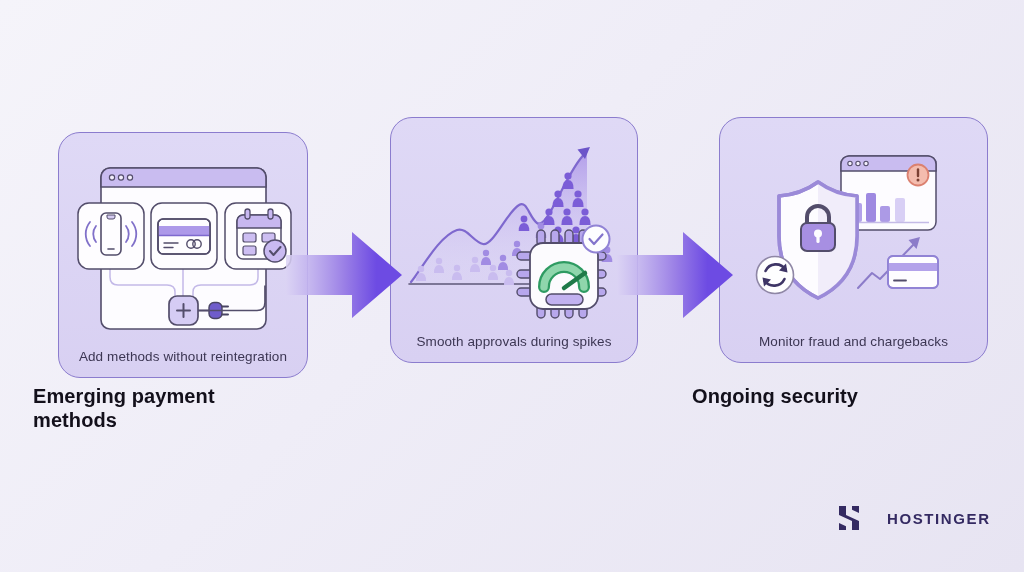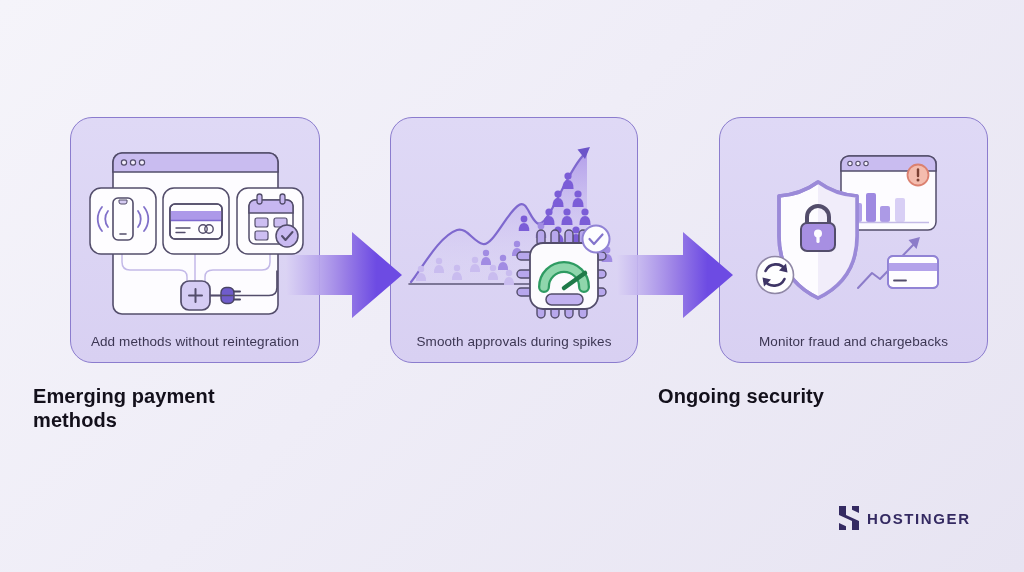--- a/index.html
+++ b/index.html
@@ -31,33 +31,33 @@
     position:absolute;
     width:300px;
     font-size:20px;
     font-weight:700;
     line-height:24px;
     color:#13101B;
     letter-spacing:.1px;
   }
   .logo{
     position:absolute;left:836px;top:505px;
-    display:flex;align-items:center;gap:5px;
+    display:flex;align-items:center;gap:25px;
   }
   .logo-text{
     font-size:15px;font-weight:700;
     letter-spacing:1.6px;color:#342A62;
   }
 </style>
 </head>
 <body>
 
 <div class="stage">
 
-  <div class="panel" style="left:58px;top:117px;margin-left:12px;">
+  <div class="panel" style="left:58px;top:132px;">
     <svg width="250" height="246" viewBox="0 0 250 246">
 
       <g>
         <rect x="42" y="35" width="165" height="161" rx="9" fill="#FDFCFF" stroke="#534D6B" stroke-width="1.6"></rect>
         <path d="M51 35 h147 a9 9 0 0 1 9 9 v10 H42 v-10 a9 9 0 0 1 9 -9 Z" fill="#C9BCF0" stroke="#534D6B" stroke-width="1.6"></path>
         <circle cx="53" cy="44.5" r="2.6" fill="#F2EEFB" stroke="#534D6B" stroke-width="1.2"></circle>
         <circle cx="62" cy="44.5" r="2.6" fill="#F2EEFB" stroke="#534D6B" stroke-width="1.2"></circle>
         <circle cx="71" cy="44.5" r="2.6" fill="#F2EEFB" stroke="#534D6B" stroke-width="1.2"></circle>
       </g>
 
@@ -291,21 +291,21 @@
     </defs>
     <polygon points="0,23 66,23 66,0 116,43 66,86 66,63 0,63" fill="url(#ag2)"></polygon>
   </svg>
 
   <div class="heading" style="left:33px;top:384px;">
     <span style="display:block">Emerging payment</span>
     <span style="display:block">methods</span>
   </div>
   <div class="heading" style="left:364px;top:384px;">
   </div>
-  <div class="heading" style="left:658px;top:384px;">
+  <div class="heading" style="left:692px;top:384px;">
     <span style="display:block">Ongoing security</span>
   </div>
 
   <div class="logo">
     <svg width="26" height="26" viewBox="0 0 26 26">
       <g fill="#342A62">
         <path d="M3 1 h7 v9 l13 6 v9 h-7 v-9 L3 10 Z"></path>
         <path d="M16 1 h7 v7 l-7 -3.2 Z"></path>
         <path d="M3 18 l7 3.2 V25 H3 Z"></path>
       </g>

